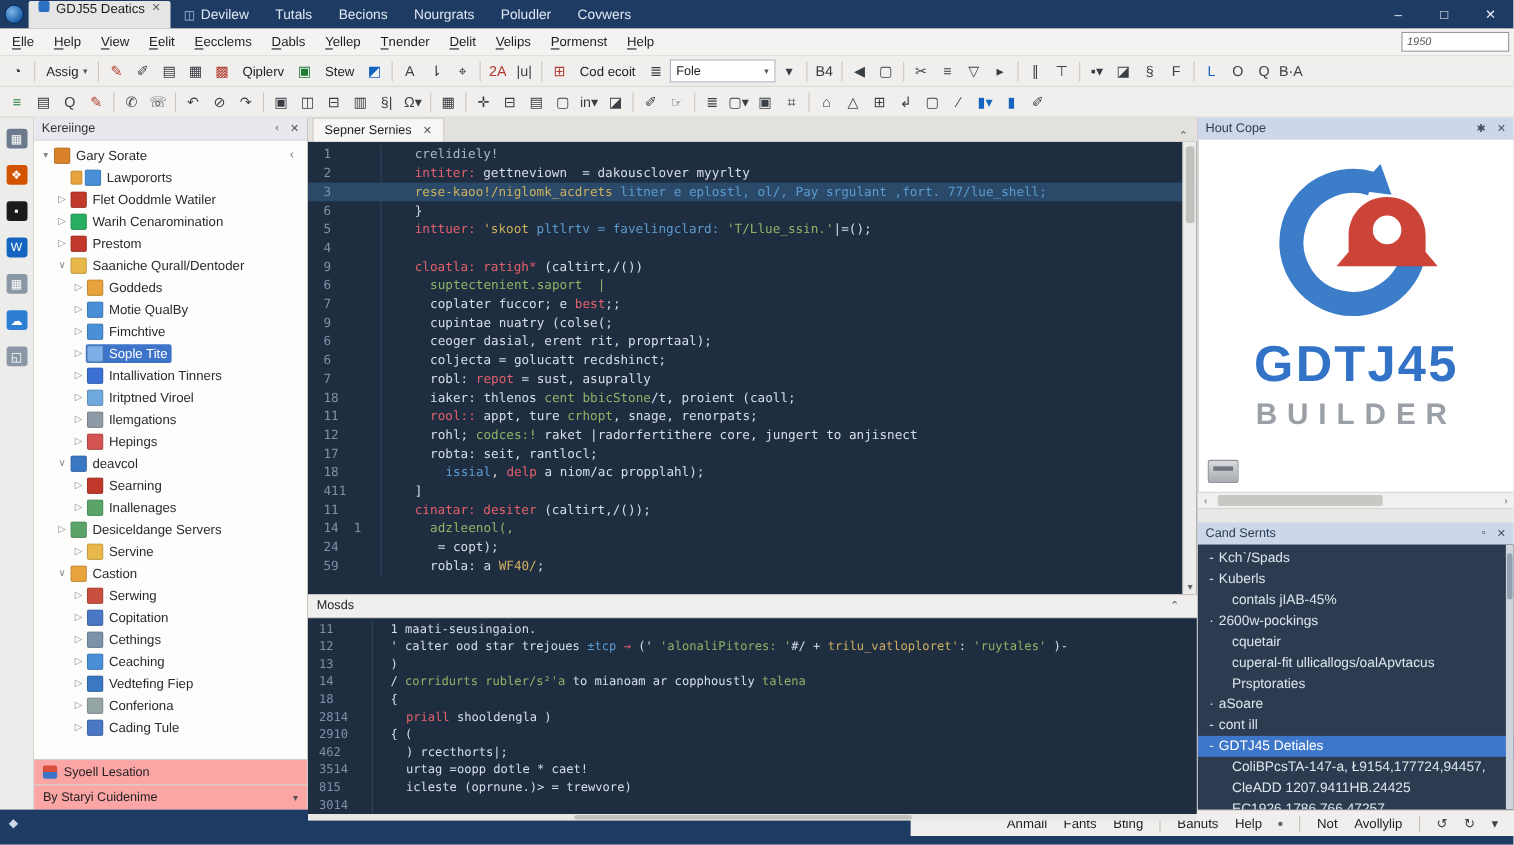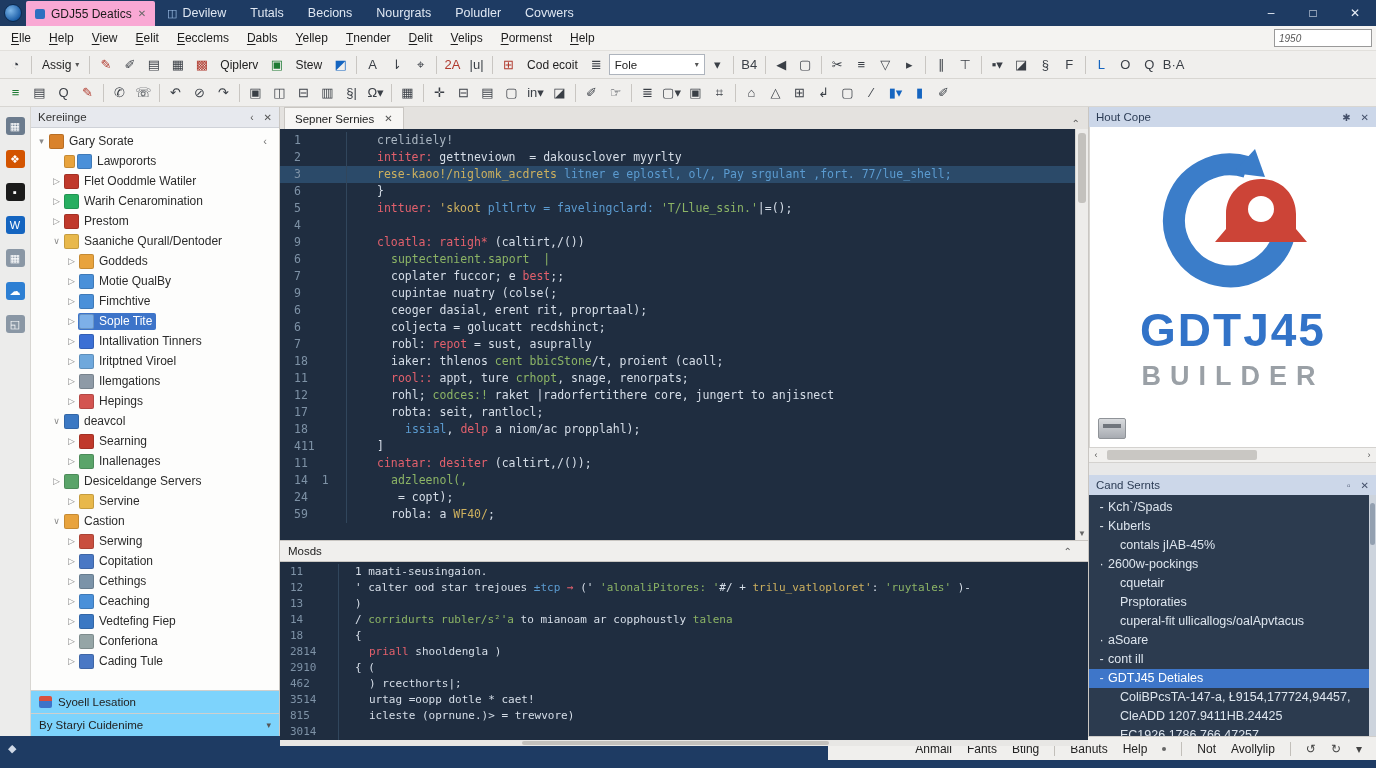--- a/index.html
+++ b/index.html
@@ -3,21 +3,21 @@
 <meta charset="utf-8">
 <style>
   html,body{margin:0;padding:0;}
   body{width:1376px;height:768px;overflow:hidden;font-family:"Liberation Sans",sans-serif;background:#f0efed;}
   .app{width:1376px;height:768px;display:flex;flex-direction:column;}
 
   
   .titlebar{height:26px;background:#1e3b63;display:flex;align-items:stretch;color:#dfe7f2;flex:none;}
   .appicon{width:26px;display:flex;align-items:center;justify-content:center;}
   .appicon .dot{width:16px;height:16px;border-radius:50%;background:radial-gradient(circle at 35% 35%,#7db6e8,#1d5fa8 70%,#0d3a6e);border:1px solid #0a2a50;}
-  .ttab{background:#f9a8d4;color:#1a1a1a;display:flex;align-items:center;gap:6px;padding:0 9px;font-size:12px;margin-top:1px;border-radius:2px 2px 0 0;}
+  .ttab{background:#e5e5e5;color:#1a1a1a;display:flex;gap:6px;padding:0 9px;font-size:12px;margin-top:1px;border-radius:2px 2px 0 0;}
   .ttab .ticn-sm{width:10px;height:10px;background:#2d6fc0;border-radius:2px;}
   .ttab .x{color:#666;font-size:10px;}
   .tmenus{display:flex;align-items:center;}
   .tmenu{display:flex;align-items:center;gap:5px;padding:0 12px;font-size:12.5px;cursor:default;}
   .tmenu .mi{font-size:11px;color:#9fc0e8;}
   .wbtns{margin-left:auto;display:flex;}
   .wbtn{width:42px;display:flex;align-items:center;justify-content:center;font-size:12px;color:#e8eef7;}
 
   
   .menubar{height:24px;background:#f4f3f1;display:flex;align-items:center;padding-left:2px;font-size:12px;color:#1d1d1d;flex:none;border-bottom:1px solid #e2e0dc;}
@@ -43,21 +43,21 @@
   .phead{height:20px;background:#e7e9ee;border-bottom:1px solid #cfd2d8;display:flex;align-items:center;padding:0 7px;font-size:11.5px;color:#333;flex:none;}
   .phead .hic{margin-left:auto;display:flex;gap:10px;color:#555;font-size:10px;}
   .tree{flex:1;overflow:hidden;padding-top:3px;background:#fdfdfc;}
   .trow{height:20px;display:flex;align-items:center;font-size:12px;color:#2b2b2b;}
   .arrow{width:13px;color:#8a8a8a;font-size:9px;text-align:center;flex:none;}
   .hlwrap{display:flex;align-items:center;padding:1px 4px 1px 1px;border-radius:2px;}
   .hlwrap.sel{background:#3d74c9;color:#fff;}
   .ticn{width:13px;height:13px;border-radius:2px;margin-right:5px;flex:none;border:1px solid rgba(0,0,0,.15);}
   .ticn.badge{width:9px;height:11px;margin-right:2px;}
   .trail{margin-left:auto;padding-right:12px;color:#777;font-size:11px;}
-  .sfoot{height:22px;border-top:1px solid #cfcfcd;display:flex;align-items:center;gap:6px;padding:0 8px;font-size:11.5px;background:#7dd3fc;color:#222;flex:none;}
+  .sfoot{height:22px;border-top:1px solid #cfcfcd;display:flex;align-items:center;gap:6px;padding:0 8px;font-size:11.5px;background:#fca5a5;color:#222;flex:none;}
   .sfoot .fic{width:13px;height:12px;background:linear-gradient(#d94f3d 45%,#3d74c9 45%);border-radius:2px;}
   .sfoot .car{margin-left:auto;font-size:9px;color:#555;}
 
   
   .center{flex:1;display:flex;flex-direction:column;min-width:0;border-right:1px solid #c9c6c2;}
   .tabbar{height:22px;background:#e4e2df;display:flex;align-items:flex-end;padding-left:4px;flex:none;}
   .tab{background:#f7f6f4;border:1px solid #c9c6c2;border-bottom:none;height:21px;display:flex;align-items:center;gap:10px;padding:0 10px;font-size:11.5px;color:#222;}
   .tab .x{font-size:10px;color:#555;}
   .tcaret{margin-left:auto;padding:0 8px;color:#555;font-size:10px;}
   .editor{height:408px;background:#1f2d40;position:relative;overflow:hidden;padding-top:3px;flex:none;}
@@ -717,25 +717,25 @@
             <div class="crow" style="padding-left: 6px;">
               <span class="cb">·</span>
               <span>2600w-pockings</span>
             </div>
             <div class="crow" style="padding-left: 18px;">
               <span class="cb"></span>
               <span>cquetair</span>
             </div>
             <div class="crow" style="padding-left: 18px;">
               <span class="cb"></span>
-              <span>Prsptoraties</span>
+              <span>cuperal-fit ullicallogs/oalApvtacus</span>
             </div>
             <div class="crow" style="padding-left: 18px;">
               <span class="cb"></span>
-              <span>cuperal-fit ullicallogs/oalApvtacus</span>
+              <span>Prsptoraties</span>
             </div>
             <div class="crow" style="padding-left: 6px;">
               <span class="cb">·</span>
               <span>aSoare</span>
             </div>
             <div class="crow" style="padding-left: 6px;">
               <span class="cb">-</span>
               <span>cont ill</span>
             </div>
             <div class="crow csel" style="padding-left: 6px;">

